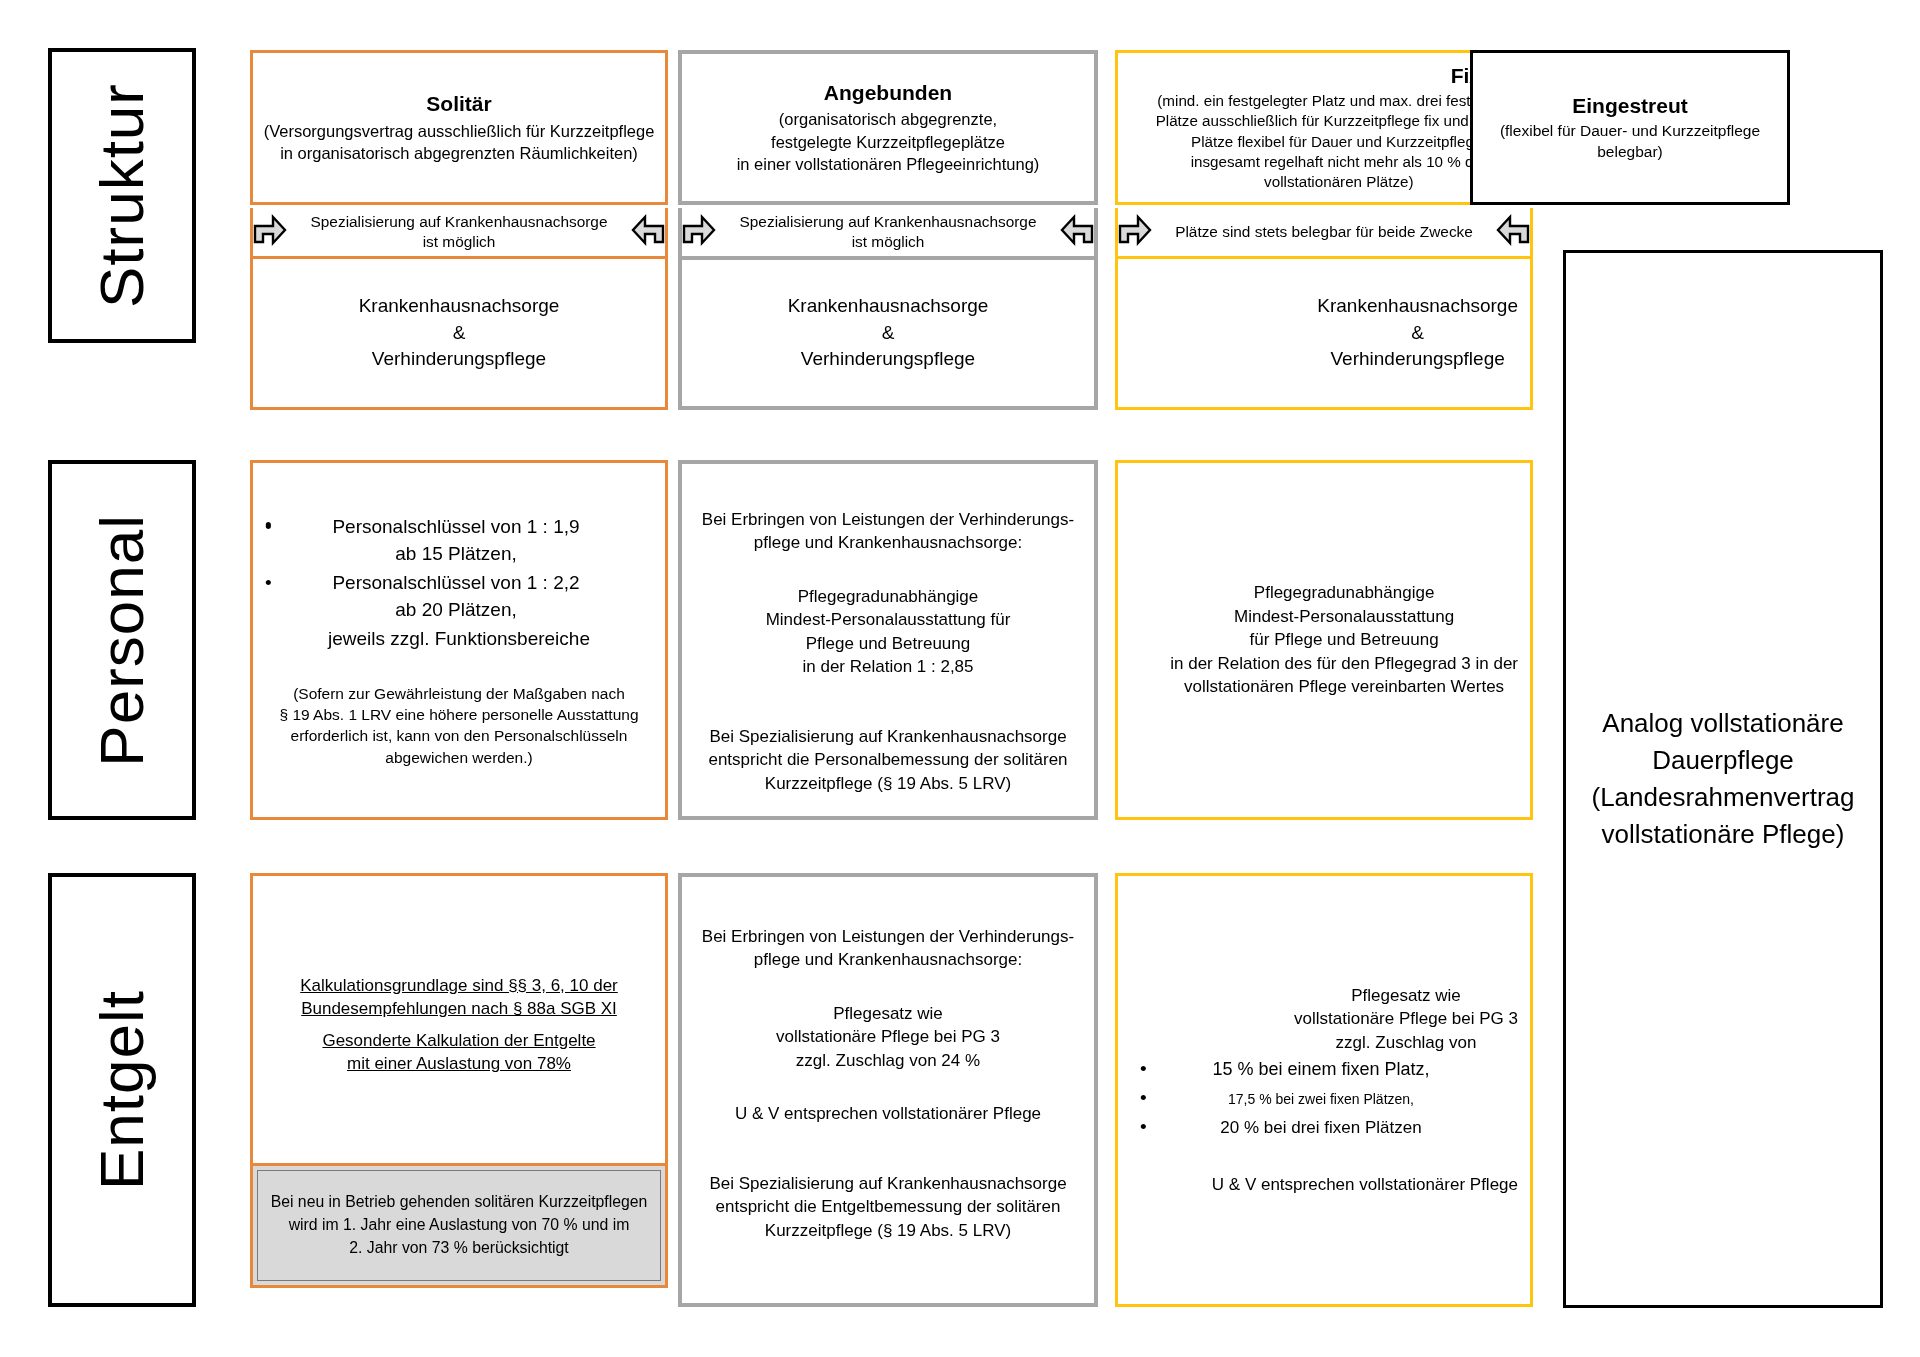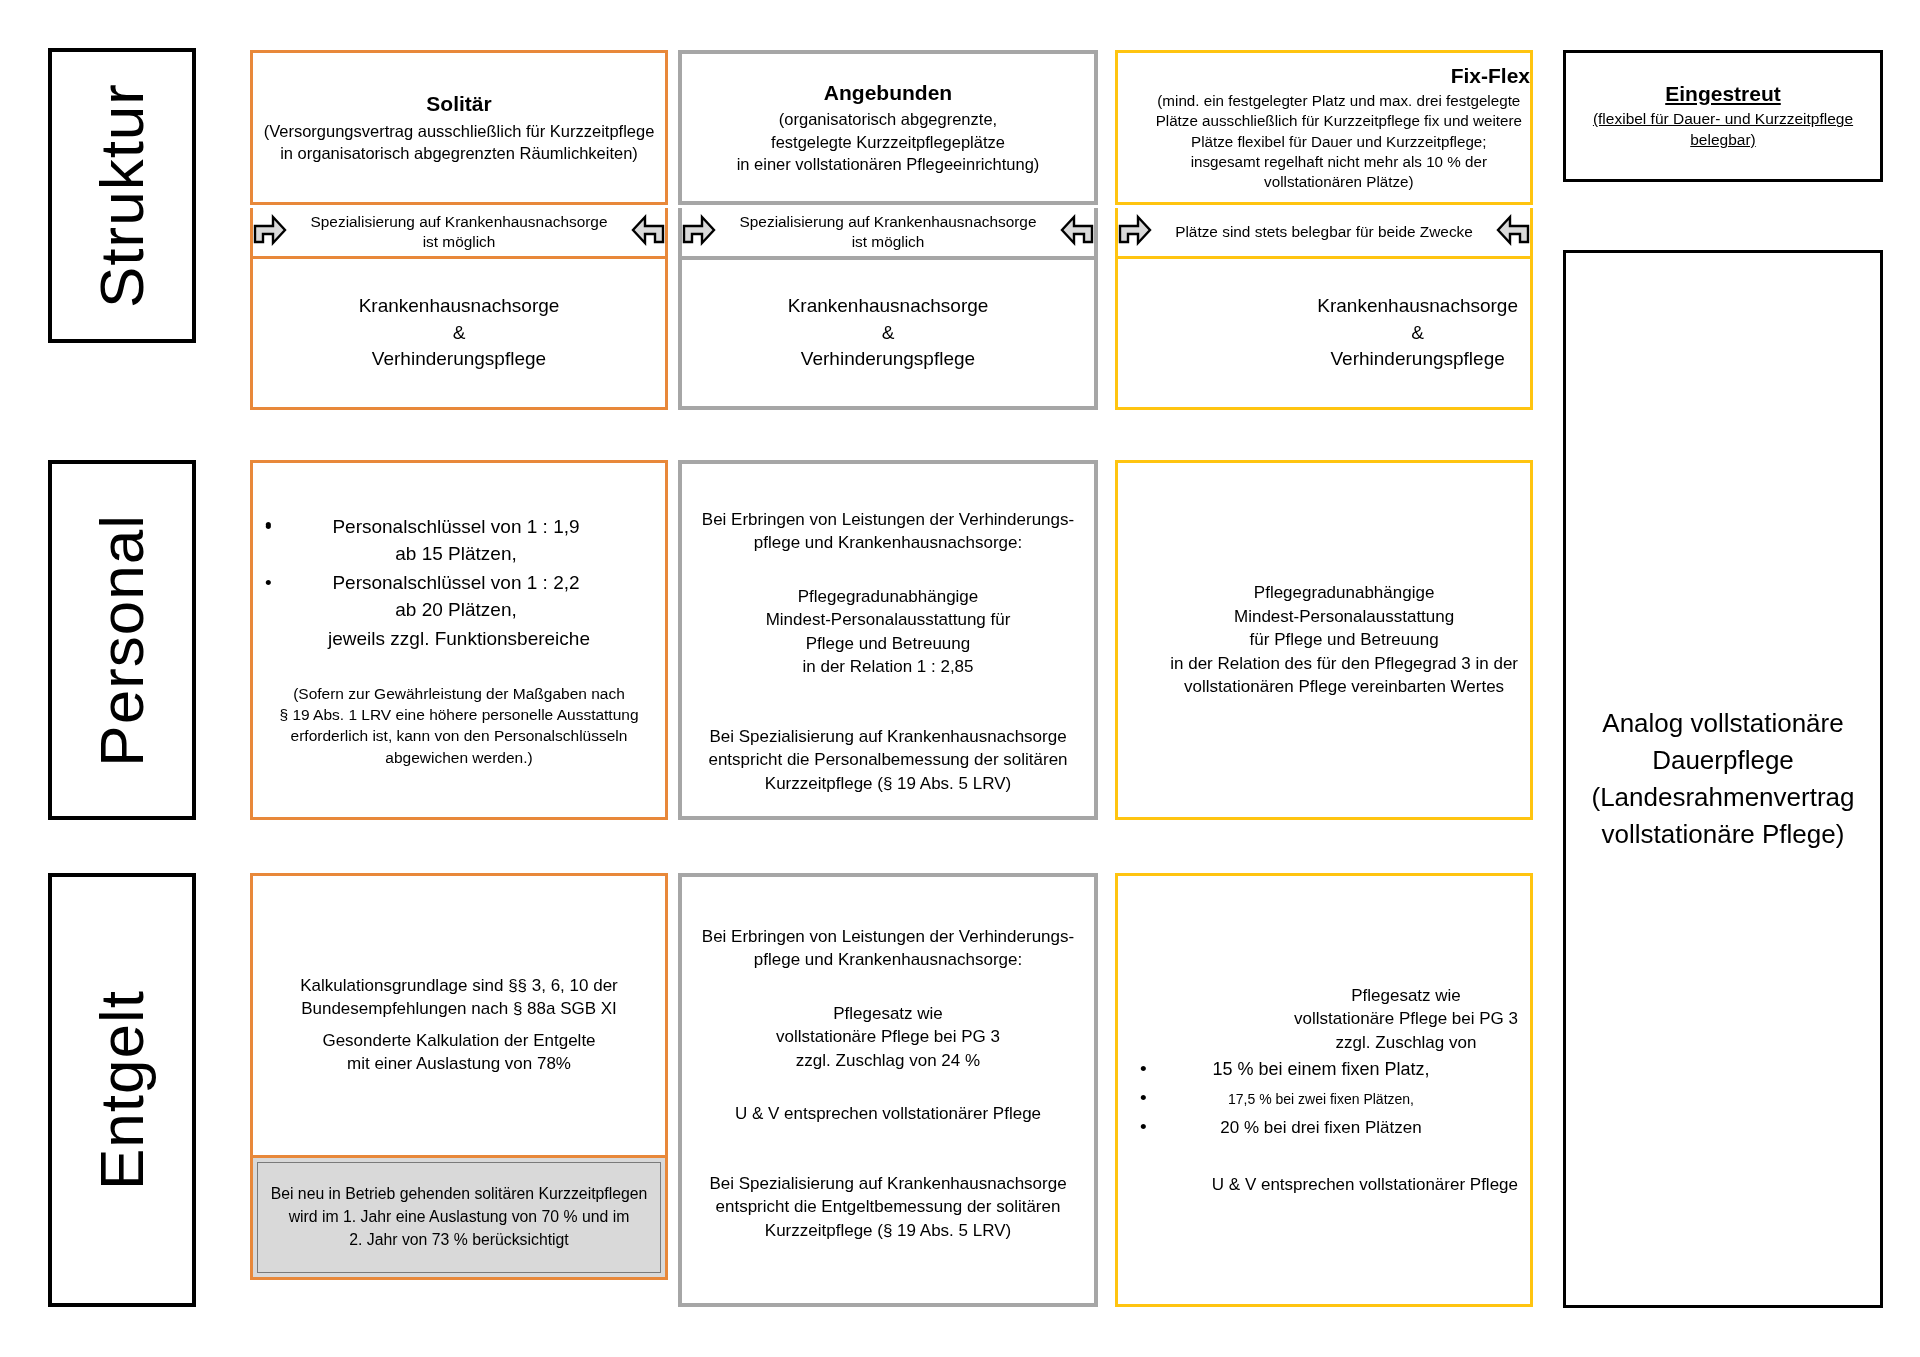--- a/index.html
+++ b/index.html
@@ -136,20 +136,21 @@
   
   .grey-note {
     position: absolute;
     box-sizing: border-box;
     background: #D9D9D9;
     border: 3px solid #E8883A;
     display: flex;
     align-items: center;
     justify-content: center;
     text-align: center;
+    margin-top: 8px;
   }
   .grey-note .inner {
     border: 1px solid #7a7a7a;
     position: absolute;
     left: 4px; right: 4px; top: 4px; bottom: 4px;
     pointer-events: none;
   }
   .grey-note p {
     margin: 0;
     padding: 0 14px;
@@ -255,21 +256,21 @@
           <path d="M32 30 L32 14 L14 14 L14 5 L2 18 L14 31 L14 22 L24 22 L24 30 Z" fill="#D9D9D9" stroke="#000" stroke-width="2.4" stroke-linejoin="miter"></path>
         </svg>
     </span>
   </div>
   <div class="card bd-yellow" style="left:1115px; top:256px; width:418px; height:154px;">
     <p class="body-txt" style="white-space:pre-line;">Krankenhausnachsorge
 &amp;
 Verhinderungspflege</p>
   </div>
 
-  <div class="card bd-black" style="left:1563px; top:50px; width:320px; height:132px;text-decoration:underline;">
+  <div class="card bd-black" style="left:1470px; top:50px; width:320px; height:155px;">
     <div class="title">Eingestreut</div>
     <p class="sub" style="white-space:pre-line; font-size:15.5px;">(flexibel für Dauer- und Kurzzeitpflege
 belegbar)</p>
   </div>
 
   <div class="card bd-black" style="left:1563px; top:250px; width:320px; height:1058px;">
     <p class="eing-body" style="white-space:pre-line;">Analog vollstationäre
 Dauerpflege
 (Landesrahmenvertrag
 vollstationäre Pflege)</p>
@@ -311,21 +312,21 @@
   </div>
 
   <div class="card bd-yellow" style="left:1115px; top:460px; width:418px; height:360px;">
     <p class="body-txt small" style="white-space:pre-line;">Pflegegradunabhängige
 Mindest-Personalausstattung
 für Pflege und Betreuung
 in der Relation des für den Pflegegrad 3 in der
 vollstationären Pflege vereinbarten Wertes</p>
   </div>
 
-  <div class="card bd-orange" style="left:250px; top:873px; width:418px; height:303px;">
+  <div class="card bd-orange" style="left:250px; top:873px; width:418px; height:303px;text-decoration:underline;">
     <p class="body-txt small" style="white-space:pre-line;">Kalkulationsgrundlage sind §§ 3, 6, 10 der
 Bundesempfehlungen nach § 88a SGB XI</p>
     <p class="body-txt small gap-blk" style="white-space:pre-line;margin-top:8px;">Gesonderte Kalkulation der Entgelte
 mit einer Auslastung von 78%</p>
   </div>
 
   <div class="grey-note" style="left:250px; top:1155px; width:418px; height:125px;">
     <div class="inner"></div>
     <p style="white-space:pre-line;">Bei neu in Betrieb gehenden solitären Kurzzeitpflegen
 wird im 1. Jahr eine Auslastung von 70 % und im

